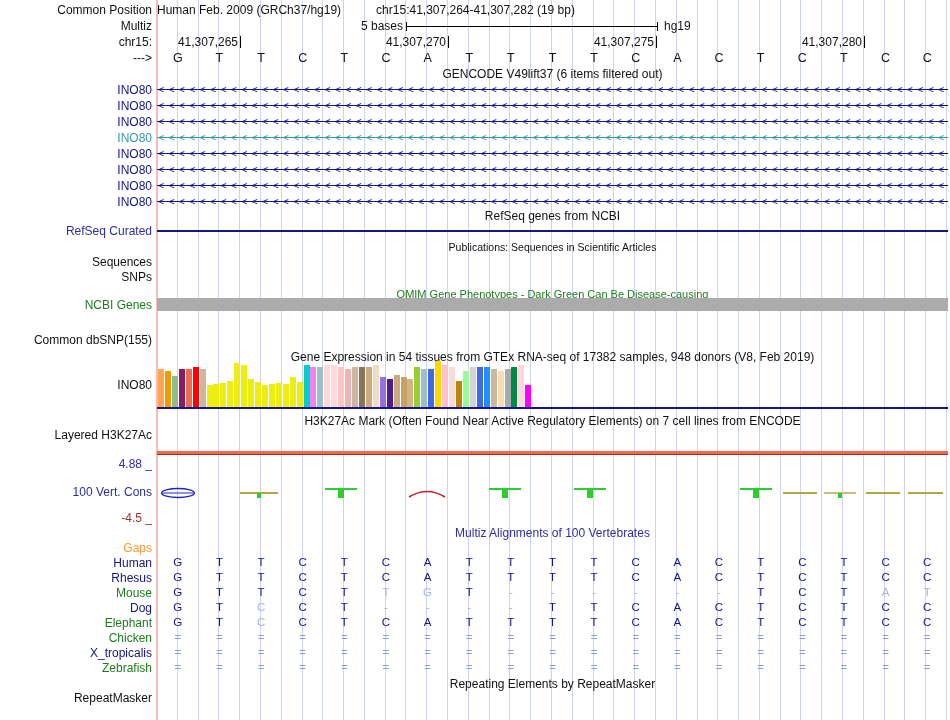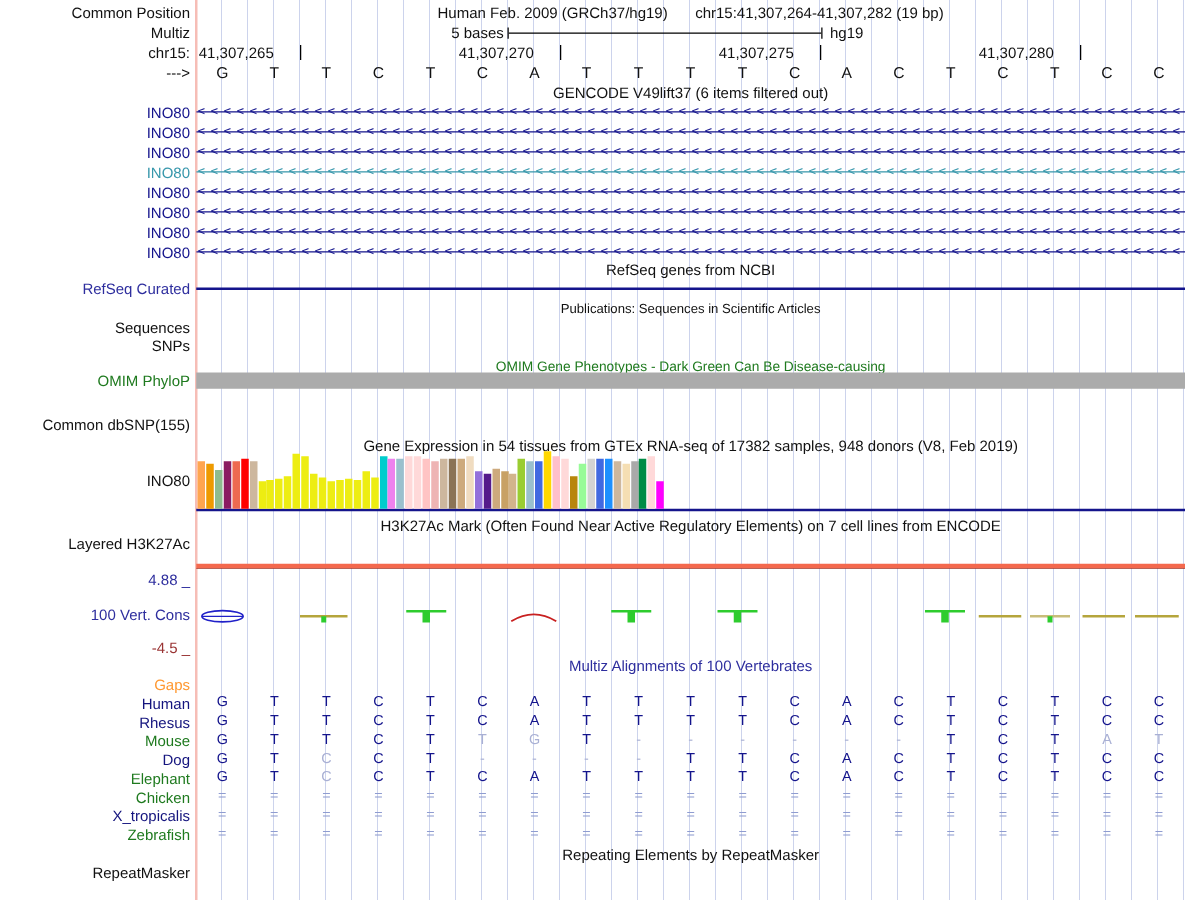--- a/index.html
+++ b/index.html
@@ -5,26 +5,26 @@
   html,body{margin:0;padding:0;background:#fff}
   .canvas{position:relative;width:950px;height:720px;background:#fff;overflow:hidden;
           font-family:"Liberation Sans","DejaVu Sans",sans-serif;color:#111}
   .grid{position:absolute;left:157px;top:0;width:791px;height:720px;
         background:repeating-linear-gradient(to right,transparent 0,transparent 19.79px,#ccd3ec 19.79px,#ccd3ec 20.79px)}
   .pink{position:absolute;left:156px;top:0;width:2px;height:720px;background:#f6bdb6}
   .lbl{position:absolute;right:798px;white-space:nowrap;font-size:12px;text-align:right}
   .hdr{position:absolute;left:157px;width:791px;text-align:center;font-size:12px;white-space:nowrap}
   .hdr.sm{font-size:10.5px}.blue{color:#2e2e9e}.green{color:#1f7a1f}
   .orange{color:#ff9830}.maroon{color:#993333}.black{color:#111}
-  .assembly{position:absolute;left:157px;top:3px;width:791px;display:flex;justify-content:center;gap:22px;font-size:12px;white-space:nowrap}
+  .assembly{position:absolute;left:157px;top:3px;width:791px;display:flex;gap:35px;font-size:12px;white-space:nowrap}
   .scalebar{position:absolute;left:406px;top:22px;width:250px;height:9px;border-left:1px solid #000;border-right:1px solid #000;
             background:linear-gradient(#000,#000) center/100% 1px no-repeat}
   .scaleval{position:absolute;left:157px;top:19px;width:246px;text-align:right;font-size:12px}
   .hg19{position:absolute;left:664px;top:19px;font-size:12px}
-  .ticklbl{position:absolute;text-align:center;font-size:12px;white-space:nowrap}
+  .ticklbl{position:absolute;text-align:right;font-size:12px;white-space:nowrap}
   .tickbar{position:absolute;width:1px;height:12px;background:#000}
   .seqb{position:absolute;text-align:center;font-size:12.5px;color:#111}
   .arrowrow{position:absolute;left:157px;width:791px;height:15px;overflow:hidden}
   .arrowrow::before{content:"";position:absolute;left:0;right:0;top:7px;height:1px;background:currentColor}
   .arrowtxt{position:absolute;top:0;left:1px;font-family:"DejaVu Sans Mono",monospace;font-size:10px;line-height:16px;letter-spacing:4.38px;white-space:nowrap}
   .hline{position:absolute;left:157px;width:791px}
   .omimbar{position:absolute;left:157px;width:791px;top:298px;height:13px;background:#ababab}
   .gbar{position:absolute;width:6px}
   .redline{position:absolute;left:157px;width:791px;top:451px;height:4px;
            background:linear-gradient(#f4694e 0 3px,#a03020 3px 4px)}
@@ -58,21 +58,21 @@
   <div class="hdr black" style="top:209px">RefSeq genes from NCBI</div>
   <span class="lbl blue" style="top:224px">RefSeq Curated</span>
   <div class="hline" style="top:230px;height:2px;background:#14148c"></div>
 
   <div class="hdr sm black" style="top:241px">Publications: Sequences in Scientific Articles</div>
   <span class="lbl" style="top:255px">Sequences</span>
   <span class="lbl" style="top:270px">SNPs</span>
 
   <div class="hdr sm green" style="top:288px;font-size:11px">OMIM Gene Phenotypes - Dark Green Can Be Disease-causing</div>
   <div class="omimbar"></div>
-  <span class="lbl green" style="top:298px">OMIM PhyloP</span>
+  <span class="lbl green" style="top:298px">NCBI Genes</span>
 
   <span class="lbl" style="top:333px">Common dbSNP(155)</span>
 
   <div class="hdr black" style="top:350px">Gene Expression in 54 tissues from GTEx RNA-seq of 17382 samples, 948 donors (V8, Feb 2019)</div>
   <span class="lbl" style="top:378px">INO80</span>
   <div class="hline" style="top:407px;height:2px;background:#14148c"></div>
 
   <div class="hdr black" style="top:414px">H3K27Ac Mark (Often Found Near Active Regulatory Elements) on 7 cell lines from ENCODE</div>
   <span class="lbl" style="top:428px">Layered H3K27Ac</span>
   <div class="redline"></div>

